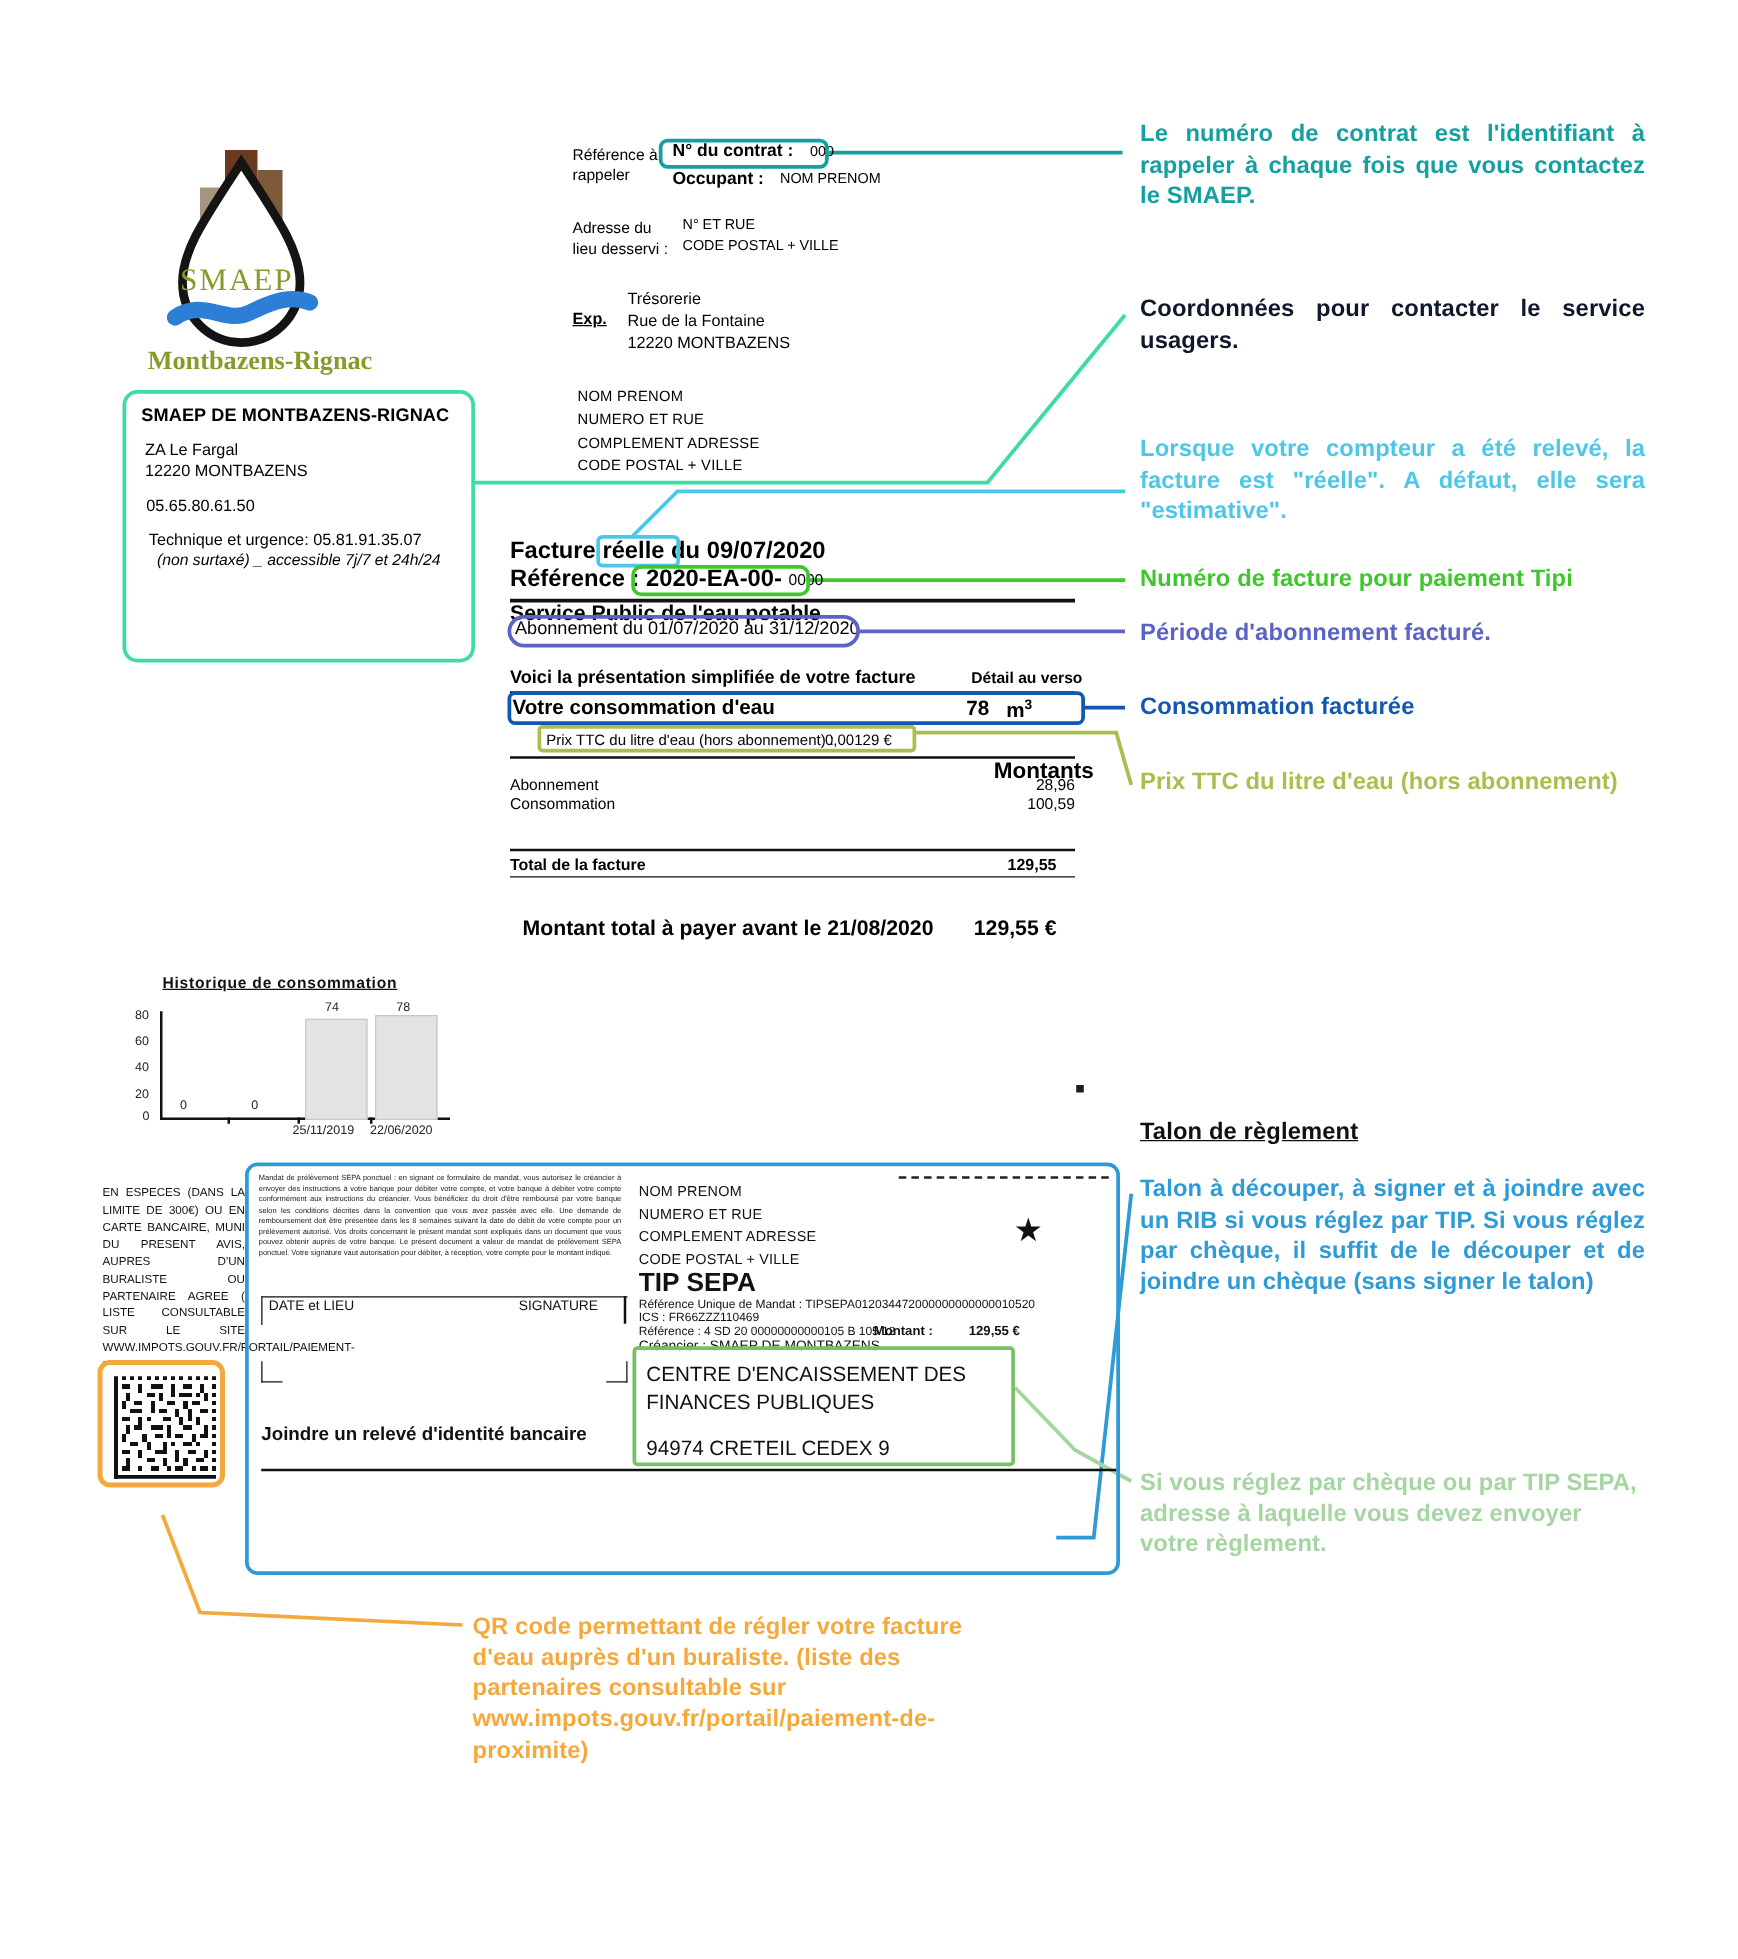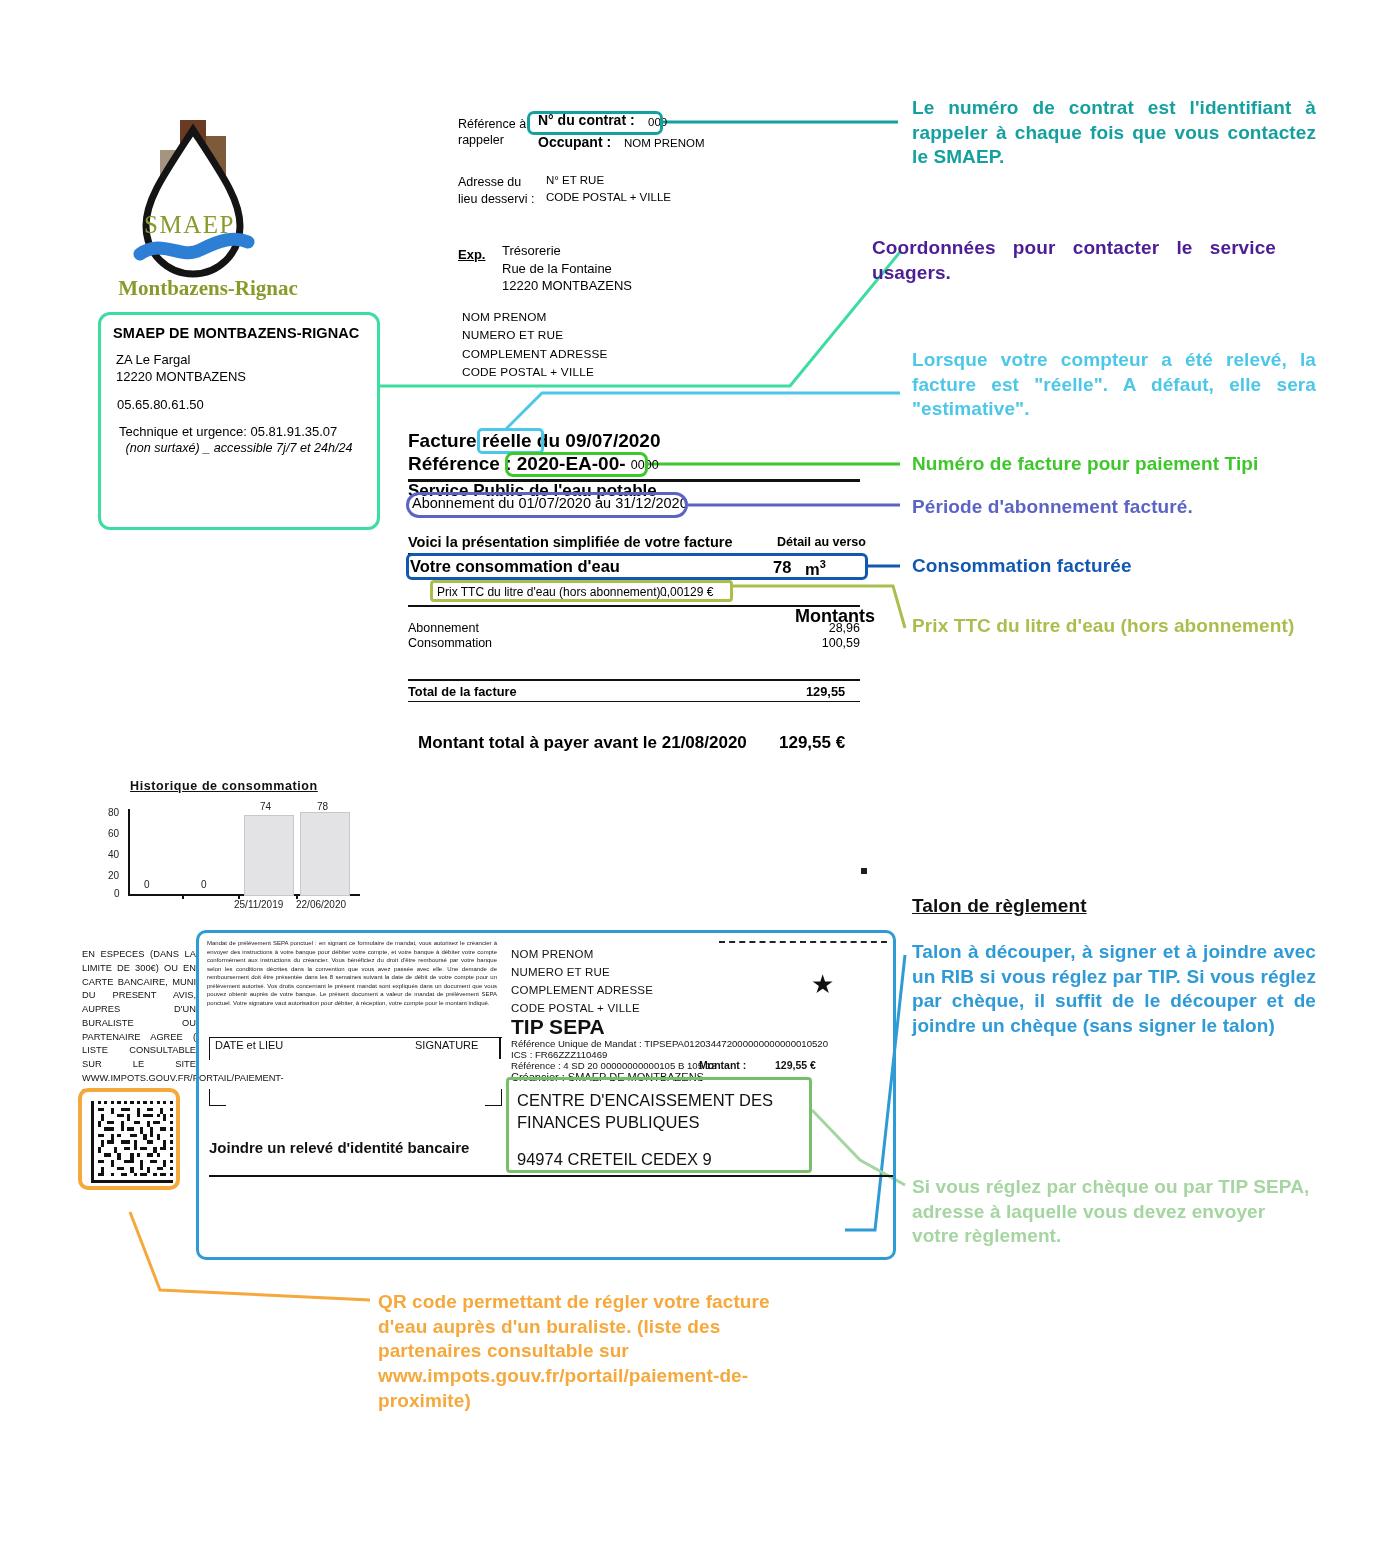--- a/index.html
+++ b/index.html
@@ -109,21 +109,21 @@
     <div>lieu desservi :</div>
   </div>
   <div class="abs" style="left:88px;top:0px;font-size:11.5px;line-height:1.5;">
     <div>N° ET RUE</div>
     <div>CODE POSTAL + VILLE</div>
   </div>
 </div>
 
 <div class="abs doc nosel" style="left:458px;top:230px;width:420px;">
   <div class="abs" style="left:0;top:17px;font-size:13px;font-weight:bold;text-decoration:underline;">Exp.</div>
-  <div class="abs" style="left:44px;top:12px;font-size:13px;line-height:1.36;">
+  <div class="abs" style="left:44px;top:0;font-size:13px;line-height:1.36;">
     <div>Trésorerie</div>
     <div>Rue de la Fontaine</div>
     <div>12220 MONTBAZENS</div>
   </div>
 </div>
 
 <div class="abs doc nosel" style="left:462px;top:308px;font-size:11.8px;line-height:1.55;letter-spacing:.2px;">
   <div>NOM PRENOM</div>
   <div>NUMERO ET RUE</div>
   <div>COMPLEMENT ADRESSE</div>
@@ -358,21 +358,21 @@
     <div style="height:14px;"></div>
     <div>94974 CRETEIL CEDEX 9</div>
   </div>
   <div class="abs" style="left:10px;top:242px;width:684px;height:1.5px;background:#111;"></div>
 </div>
 
 <div class="hl" style="left:506px;top:1077px;width:306px;height:96px;border:3px solid #79bf6a;border-radius:4px;"></div>
 
 <div class="abs anno j nosel" style="left:912px;top:96px;width:404px;font-size:19px;color:#15a0a0;">Le numéro de contrat est l'identifiant à rappeler à chaque fois que vous contactez le SMAEP.</div>
 
-<div class="abs anno j nosel" style="left:872px;top:236px;width:404px;font-size:19px;color:#4c1d95;">Coordonnées pour contacter le service usagers.</div>
+<div class="abs anno j nosel" style="left:912px;top:236px;width:404px;font-size:19px;color:#0f172a;">Coordonnées pour contacter le service usagers.</div>
 
 <div class="abs anno j nosel" style="left:912px;top:348px;width:404px;font-size:19px;color:#4cc7e8;">Lorsque votre compteur a été relevé, la facture est "réelle". A défaut, elle sera "estimative".</div>
 
 <div class="abs anno nosel" style="left:912px;top:452px;width:410px;font-size:19px;color:#3ec72b;">Numéro de facture pour paiement Tipi</div>
 
 <div class="abs anno nosel" style="left:912px;top:495px;width:410px;font-size:19px;color:#5b63c4;">Période d'abonnement facturé.</div>
 
 <div class="abs anno nosel" style="left:912px;top:554px;width:410px;font-size:19px;color:#1257b0;">Consommation facturée</div>
 
 <div class="abs anno j nosel" style="left:912px;top:614px;width:404px;font-size:19px;color:#a9bf4d;">Prix TTC du litre d'eau (hors abonnement)</div>

